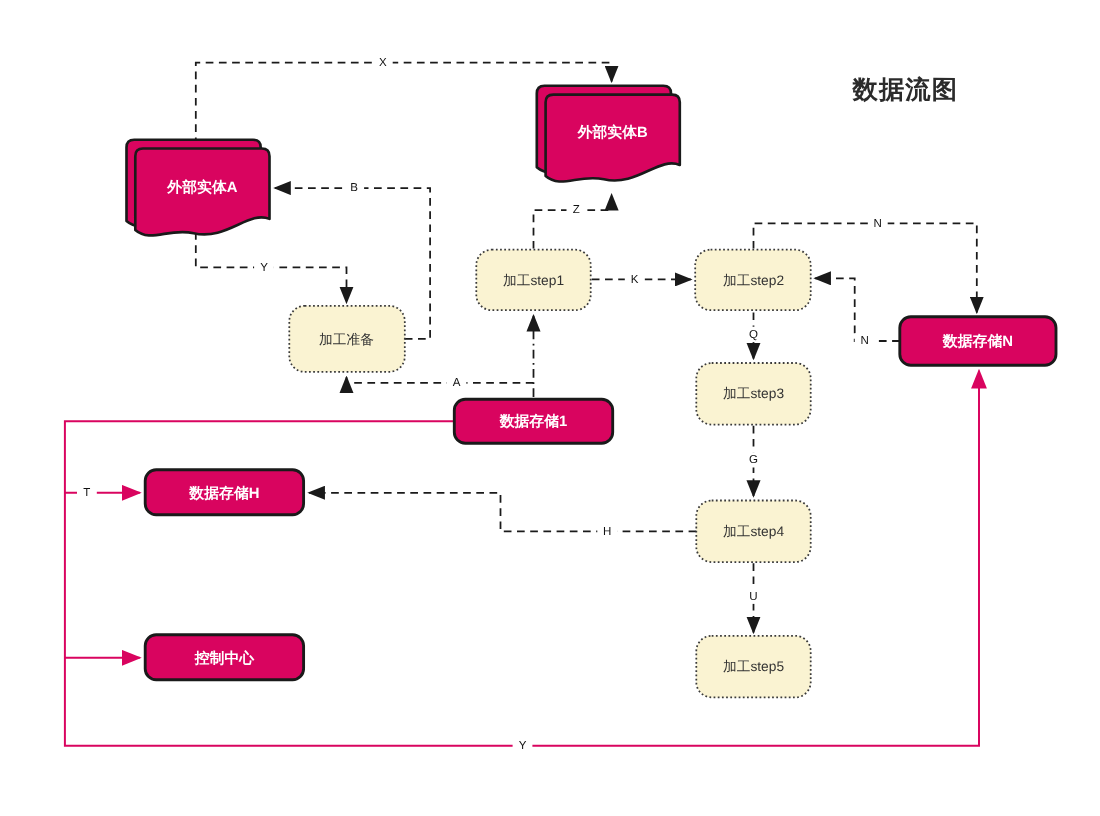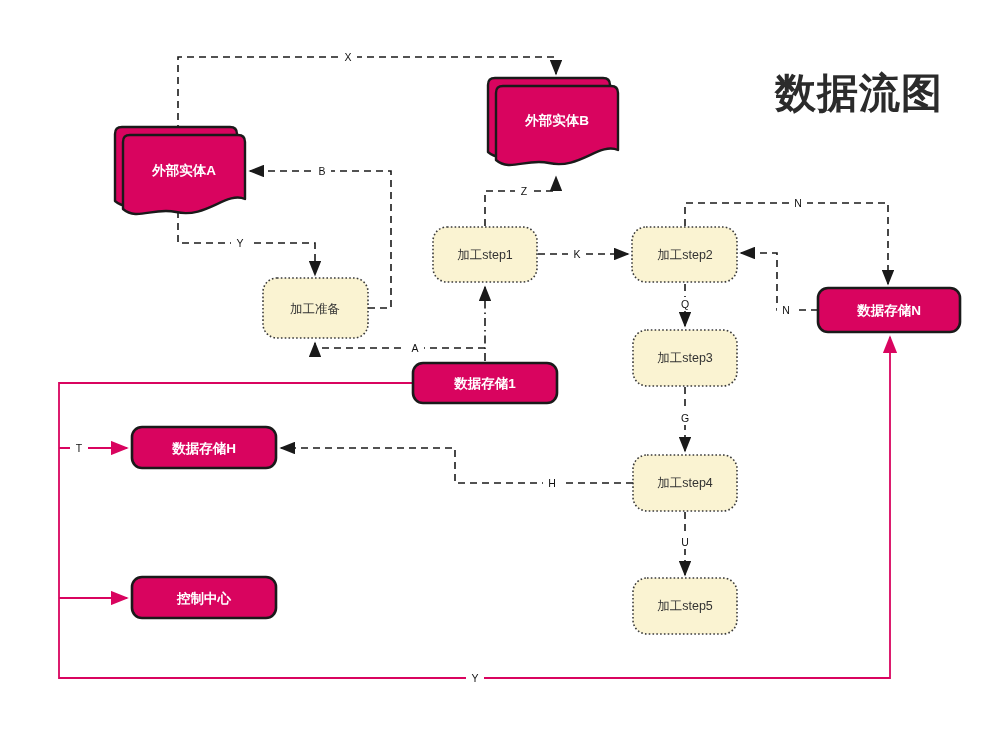--- a/index.html
+++ b/index.html
@@ -2,21 +2,21 @@
 <html><head>
 <meta charset="utf-8">
 <style>
   html,body{margin:0;padding:0;background:#ffffff;}
   #canvas{
     position:relative;width:1000px;height:742px;background:#ffffff;overflow:hidden;
     font-family:"Liberation Sans","DejaVu Sans",sans-serif;
   }
   #diagram-title{
     position:absolute;left:775px;top:66px;width:220px;
-    font-size:41px;font-weight:bold;color:#2b2b2b;letter-spacing:1px;
+    font-size:23px;font-weight:bold;color:#2b2b2b;letter-spacing:1px;
   }
   svg{position:absolute;left:0;top:0;}
   .edge{fill:none;stroke:#1a1a1a;stroke-width:1.6;stroke-dasharray:7 5;}
   .edge-dashdot{fill:none;stroke:#1a1a1a;stroke-width:1.6;stroke-dasharray:8 4 1.5 4;}
   .edge-pink{fill:none;stroke:#d9045f;stroke-width:1.8;}
   .proc{fill:#faf3d2;stroke:#3a3a3a;stroke-width:1.6;stroke-dasharray:1.6 2.2;}
   .store{fill:#d9045f;stroke:#1a1a1a;stroke-width:2.6;}
   .doc{fill:#d9045f;stroke:#1a1a1a;stroke-width:2.4;stroke-linejoin:round;}
   .node-label-light{fill:#ffffff;font-size:13.5px;font-weight:bold;text-anchor:middle;dominant-baseline:central;}
   .node-label-dark{fill:#333333;font-size:12.5px;text-anchor:middle;dominant-baseline:central;}

